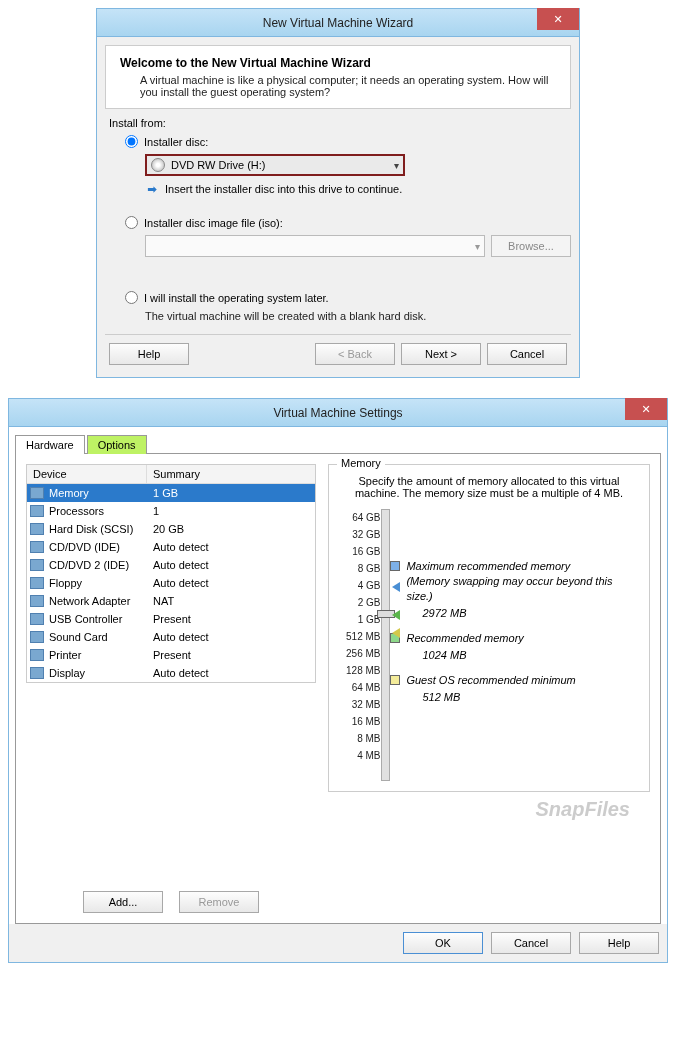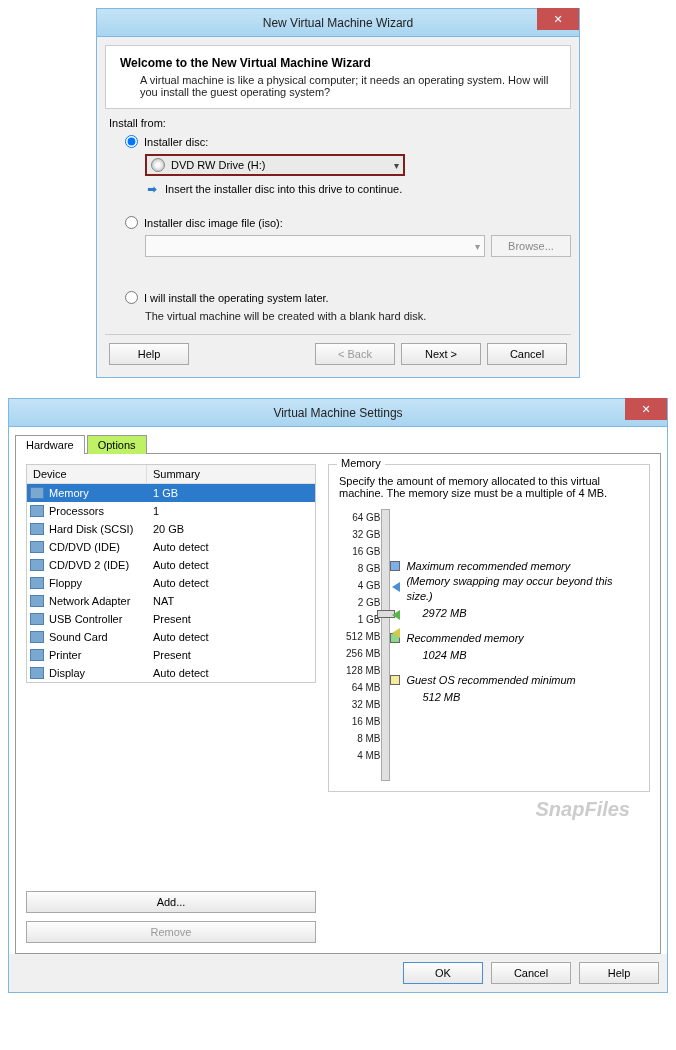--- a/index.html
+++ b/index.html
@@ -57,26 +57,26 @@
 .device-header { display: flex; background: #f4f4f4; border-bottom: 1px solid #ddd; }
 .device-header div { padding: 3px 6px; font-size: 11px; }
 .col-dev { width: 120px; border-right: 1px solid #ddd; }
 .col-sum { flex: 1; }
 .device-row { display: flex; height: 18px; align-items: center; }
 .device-row.selected { background: #2b7acb; color: #fff; }
 .dev-icon { width: 14px; height: 12px; margin: 0 3px; background: #7aa8d0; border: 1px solid #5080b0; flex-shrink: 0; }
 .device-row .dname { width: 100px; padding-left: 2px; }
 .device-row .dsum { flex: 1; padding-left: 6px; }
 
-.add-remove { display: flex; gap: 8px; justify-content: center; margin-top: 8px; flex-direction: column; }
+.add-remove { display: flex; gap: 16px; justify-content: center; margin-top: 8px; }
 
 .memory-col { flex: 1; }
 .fieldset { border: 1px solid #ccc; padding: 10px; position: relative; }
 .fieldset-legend { position: absolute; top: -8px; left: 8px; background: #fff; padding: 0 4px; font-size: 11px; }
-.mem-desc { margin-bottom: 10px; }
+.mem-desc { margin-bottom: 10px; text-align: center; }
 .mem-input-row { display: flex; align-items: center; gap: 6px; margin-bottom: 12px; }
 .mem-input-row input { width: 50px; height: 20px; border: 1px solid #999; text-align: right; padding-right: 2px; }
 .spinner { width: 14px; height: 20px; border: 1px solid #999; display: flex; flex-direction: column; }
 .spinner div { flex: 1; text-align: center; font-size: 6px; line-height: 9px; background: #f0f0f0; }
 
 .mem-slider-area { display: flex; gap: 0; }
 .slider-labels { text-align: right; font-size: 10px; line-height: 17px; color: #222; width: 42px; }
 .slider-track { width: 10px; background: #e0e0e0; border: 1px solid #aaa; position: relative; height: 272px; }
 .slider-thumb { position: absolute; left: -5px; width: 18px; height: 8px; background: #ddd; border: 1px solid #666; }
 .marker { position: absolute; left: 10px; width: 0; height: 0; border-top: 5px solid transparent; border-bottom: 5px solid transparent; }

